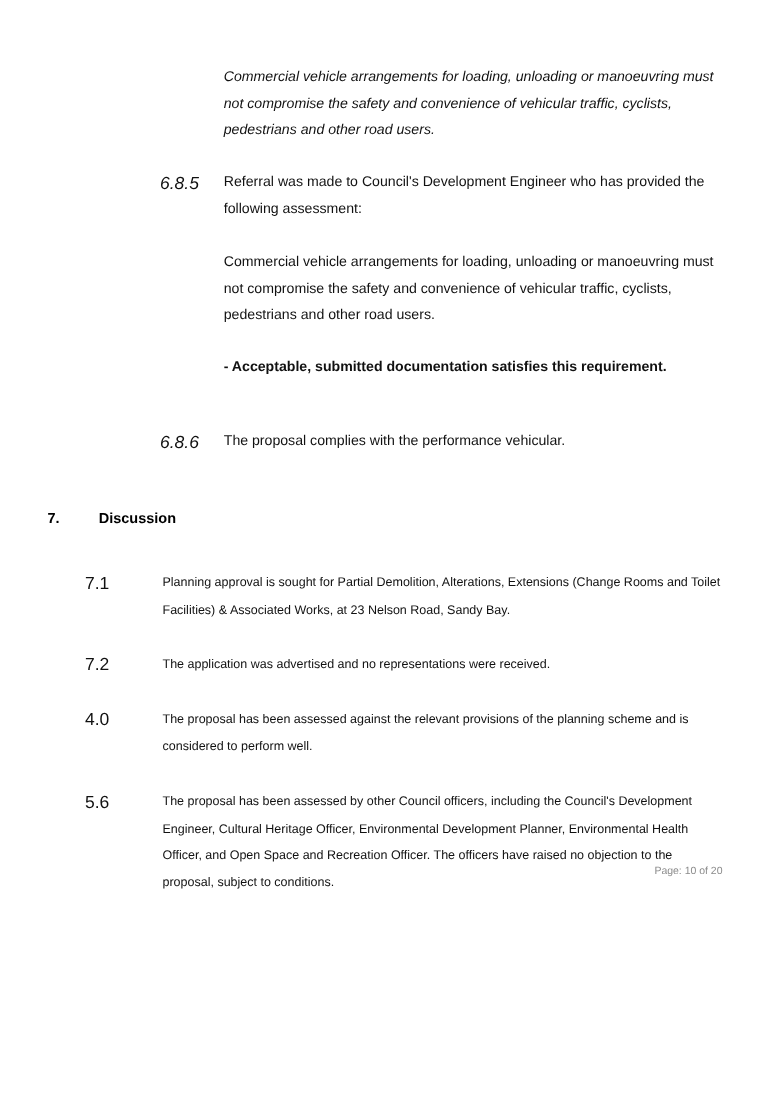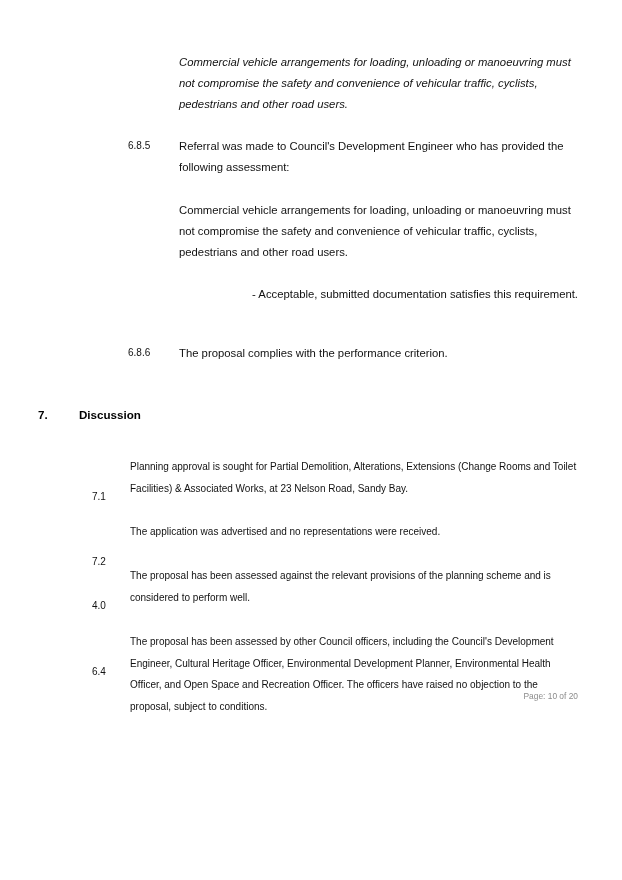--- a/index.html
+++ b/index.html
@@ -30,45 +30,45 @@
     margin: 0;
     padding-left: 179px;
     padding-right: 44px;
     min-height: 1px;
   }
   .clause .num {
     position: absolute;
     left: 128px;
     top: 0;
     width: 48px;
-    font-size: 10px;
-    line-height: 20.8px;
-    color: #111111;
+    font-size: 14px;
+    line-height: 20.8px;
+    color: #111111;
+    font-style: italic;
   }
   .clause .body {
     font-size: 11.3px;
     line-height: 20.8px;
     color: #111111;
   }
 
   
   .indent-block {
     margin: 0;
     padding-left: 179px;
     padding-right: 44px;
     font-size: 11.3px;
     line-height: 20.8px;
     color: #111111;
   }
   .indent-block.quote {
     font-style: italic;
   }
   .indent-block.bold {
-    font-weight: normal;
-    text-align: right;
+    font-weight: bold;
   }
 
   
   .section-head {
     position: relative;
     padding-left: 79px;
     font-weight: bold;
     font-size: 11.6px;
     line-height: 20.8px;
     color: #000000;
@@ -83,27 +83,26 @@
   }
 
   
   .item {
     position: relative;
     padding-left: 130px;
     padding-right: 44px;
   }
   .item .num {
     position: absolute;
-    left: 92px;
+    left: 68px;
     top: 0;
     width: 46px;
-    font-size: 10px;
-    line-height: 20.8px;
-    color: #111111;
-    margin-top: 31px;
+    font-size: 14px;
+    line-height: 20.8px;
+    color: #111111;
   }
   .item .body {
     font-size: 10px;
     line-height: 20.8px;
     color: #111111;
   }
 
   
   .gap-sm { height: 11px; }
   .gap-md { height: 16px; }
@@ -148,21 +147,21 @@
 
   <div class="indent-block bold">- Acceptable, submitted documentation satisfies this requirement.</div>
 
   <div class="gap-md"></div>
 
 
   <div class="gap-lg"></div>
 
   <div class="clause">
     <span class="num">6.8.6</span>
-    <span class="body">The proposal complies with the performance criterion.</span>
+    <span class="body">The proposal complies with the performance vehicular.</span>
   </div>
 
   <div class="gap-xl"></div>
   <div class="gap-sm"></div>
 
   <div class="section-head">
     <span class="sec-num">7.</span>
     <span>Discussion</span>
   </div>
 
@@ -183,21 +182,21 @@
   <div class="gap-lg"></div>
 
   <div class="item">
     <span class="num">4.0</span>
     <span class="body">The proposal has been assessed against the relevant provisions of the planning scheme and is considered to perform well.</span>
   </div>
 
   <div class="gap-lg"></div>
 
   <div class="item">
-    <span class="num">6.4</span>
+    <span class="num">5.6</span>
     <span class="body">The proposal has been assessed by other Council officers, including the Council's Development Engineer, Cultural Heritage Officer, Environmental Development Planner, Environmental Health Officer, and Open Space and Recreation Officer. The officers have raised no objection to the proposal, subject to conditions.</span>
   </div>
 
   <div class="gap-lg"></div>
 
   <div class="item">
     <span class="num">7.5</span>
     <span class="body">The accepted is recommended for approval.</span>
   </div>
 

